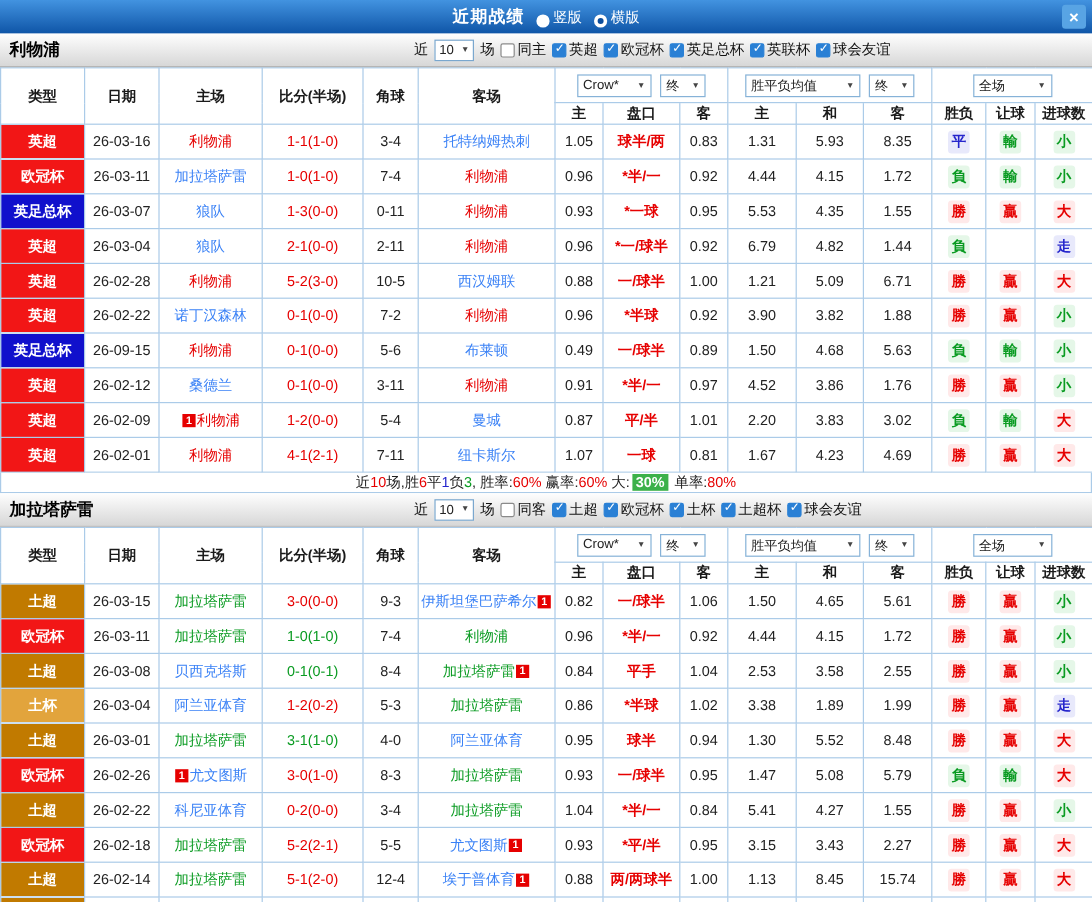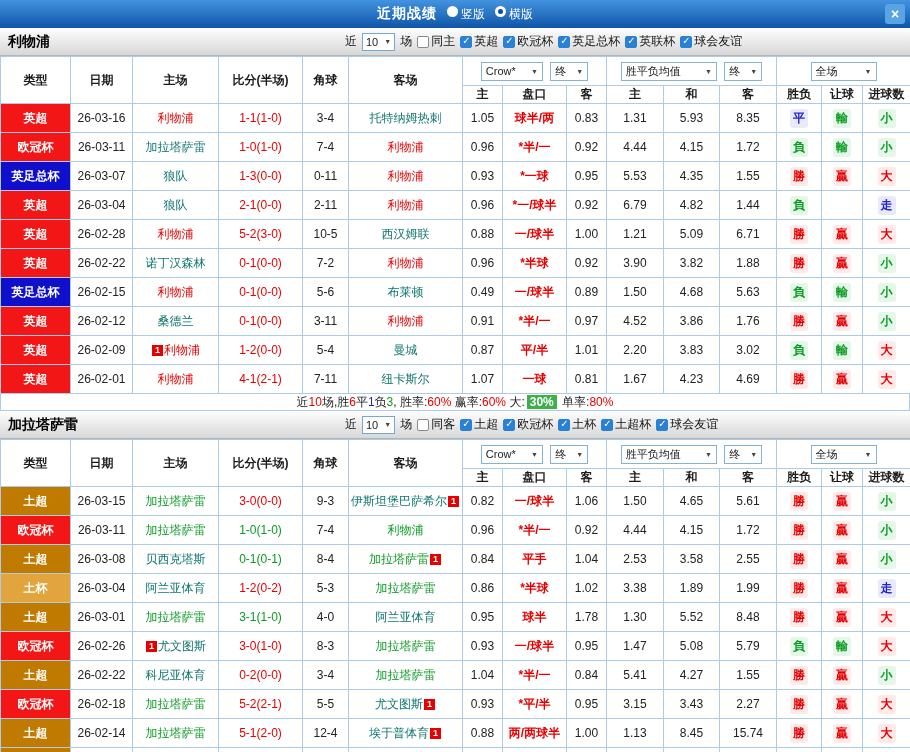--- a/index.html
+++ b/index.html
@@ -2,21 +2,21 @@
 <html><head>
 <meta charset="utf-8">
 <style>
 *{box-sizing:border-box;}
 html,body{margin:0;padding:0;}
 body{width:910px;height:752px;overflow:hidden;background:#fff;font-family:"Liberation Sans","DejaVu Sans",sans-serif;}
 
 
 .titlebar{height:28px;background:linear-gradient(180deg,#4293e0,#0f55a7);display:flex;align-items:center;justify-content:center;gap:10px;position:relative;color:#fff;}
 .tb-title{font-size:14px;font-weight:bold;letter-spacing:1px;}
-.radio-wrap{display:inline-flex;align-items:flex-start;gap:3px;font-size:12px;cursor:pointer;}
+.radio-wrap{display:inline-flex;align-items:flex-end;gap:3px;font-size:12px;cursor:pointer;}
 .radio{width:11px;height:11px;border-radius:50%;background:#fff;position:relative;display:inline-block;}
 .radio.on::after{content:"";position:absolute;left:3px;top:3px;width:5px;height:5px;background:#0d4e9c;border-radius:50%;}
 .closebtn{position:absolute;right:5px;top:4px;width:20px;height:20px;border-radius:3px;background:#58a4e4;color:#fff;font-size:14px;font-weight:bold;display:flex;align-items:center;justify-content:center;cursor:pointer;}
 
 
 .sec-header{height:28px;background:linear-gradient(180deg,#fefefe,#d7d7d7);border-bottom:1px solid #b5b5b5;position:relative;display:flex;align-items:center;padding-left:8px;}
 .sec-title{font-size:14px;font-weight:bold;color:#000;}
 .filters{position:absolute;left:345px;top:0;height:100%;display:flex;align-items:center;gap:5px;font-size:12px;color:#111;white-space:nowrap;}
 .mini-sel{display:inline-flex;align-items:center;gap:6px;border:1px solid #7aa7ce;background:#fff;height:18px;padding:0 3px;font-size:11px;cursor:pointer;color:#222;}
 .arr{font-size:7px;color:#444;}
@@ -30,21 +30,21 @@
 table{width:910px;border-collapse:collapse;table-layout:fixed;}
 th,td{border:1px solid #abcbe8;text-align:center;padding:0;white-space:nowrap;overflow:hidden;font-size:12px;}
 .hrow-a th{height:29px;font-weight:bold;color:#1a1a1a;background:#fff;}
 .hrow-b th{height:17px;font-weight:bold;color:#1a1a1a;background:#fff;}
 tbody td{height:29px;color:#222;background:#fff;}
 .type-cell{color:#fff;font-weight:bold;}
 .sel-th{font-weight:normal;}
 .hd-sel{display:inline-flex;align-items:center;justify-content:space-between;border:1px solid #86b2d8;background:#fff;height:19px;padding:0 4px;font-size:11px;font-weight:normal;color:#222;cursor:pointer;vertical-align:middle;margin:0 2px;}
 .w-crow{width:62px}.w-fin{width:38px}.w-avg{width:96px}.w-full{width:66px}
 
-.c-r{color:#e60000}.c-g{color:#0a9b22}.c-k{color:#0f766e}
+.c-r{color:#e60000}.c-g{color:#0a9b22}.c-k{color:#3b82f6}
 .hcap{color:#e60000;font-weight:bold;}
 .badge{display:inline-block;width:11px;height:11px;line-height:11px;background:#e60000;color:#fff;font-size:9px;font-weight:bold;margin:0 1px;vertical-align:1px;text-align:center;}
 .pill{display:inline-block;min-width:16px;padding:1px 3px;border-radius:3px;font-weight:bold;font-size:12px;}
 .p-w{color:#e60000;background:#ffe9e9}
 .p-l{color:#0a9b22;background:#e5f7e8}
 .p-d{color:#2525cc;background:#e8e9fb}
 
 .summary{height:17px;display:flex;align-items:center;justify-content:center;font-size:12px;border-left:1px solid #abcbe8;border-right:1px solid #abcbe8;border-bottom:1px solid #abcbe8;background:#fff;}
 .sg-k{color:#222}.sg-r{color:#e60000}.sg-g{color:#0a9b22}.sg-b{color:#2525cc}
 .sg-hl{background:#3cb14a;color:#fff;padding:0 3px;margin:0 2px;font-weight:bold;}
@@ -266,21 +266,21 @@
         <td class="odds-cell">0.92</td>
         <td class="odds-cell">3.90</td>
         <td class="odds-cell">3.82</td>
         <td class="odds-cell">1.88</td>
         <td class="res-cell"><span class="pill p-w">勝</span></td>
         <td class="res-cell"><span class="pill p-w">贏</span></td>
         <td class="res-cell"><span class="pill p-l">小</span></td>
       </tr>
       <tr>
         <td class="type-cell" style="background: rgb(16, 16, 204);">英足总杯</td>
-        <td class="date-cell">26-02-15</td>
+        <td class="date-cell">26-09-15</td>
         <td class="team-cell"><span class="c-r">利物浦</span></td>
         <td class="score-cell c-r">0-1(0-0)</td>
         <td class="corner-cell">5-6</td>
         <td class="team-cell"><span class="c-k">布莱顿</span></td>
         <td class="odds-cell">0.49</td>
         <td class="odds-cell hcap">一/球半</td>
         <td class="odds-cell">0.89</td>
         <td class="odds-cell">1.50</td>
         <td class="odds-cell">4.68</td>
         <td class="odds-cell">5.63</td>
@@ -534,21 +534,21 @@
       </tr>
       <tr>
         <td class="type-cell" style="background: rgb(193, 122, 0);">土超</td>
         <td class="date-cell">26-03-01</td>
         <td class="team-cell"><span class="c-g">加拉塔萨雷</span></td>
         <td class="score-cell c-g">3-1(1-0)</td>
         <td class="corner-cell">4-0</td>
         <td class="team-cell"><span class="c-k">阿兰亚体育</span></td>
         <td class="odds-cell">0.95</td>
         <td class="odds-cell hcap">球半</td>
-        <td class="odds-cell">1.78</td>
+        <td class="odds-cell">0.94</td>
         <td class="odds-cell">1.30</td>
         <td class="odds-cell">5.52</td>
         <td class="odds-cell">8.48</td>
         <td class="res-cell"><span class="pill p-w">勝</span></td>
         <td class="res-cell"><span class="pill p-w">贏</span></td>
         <td class="res-cell"><span class="pill p-w">大</span></td>
       </tr>
       <tr>
         <td class="type-cell" style="background: rgb(242, 22, 22);">欧冠杯</td>
         <td class="date-cell">26-02-26</td>

